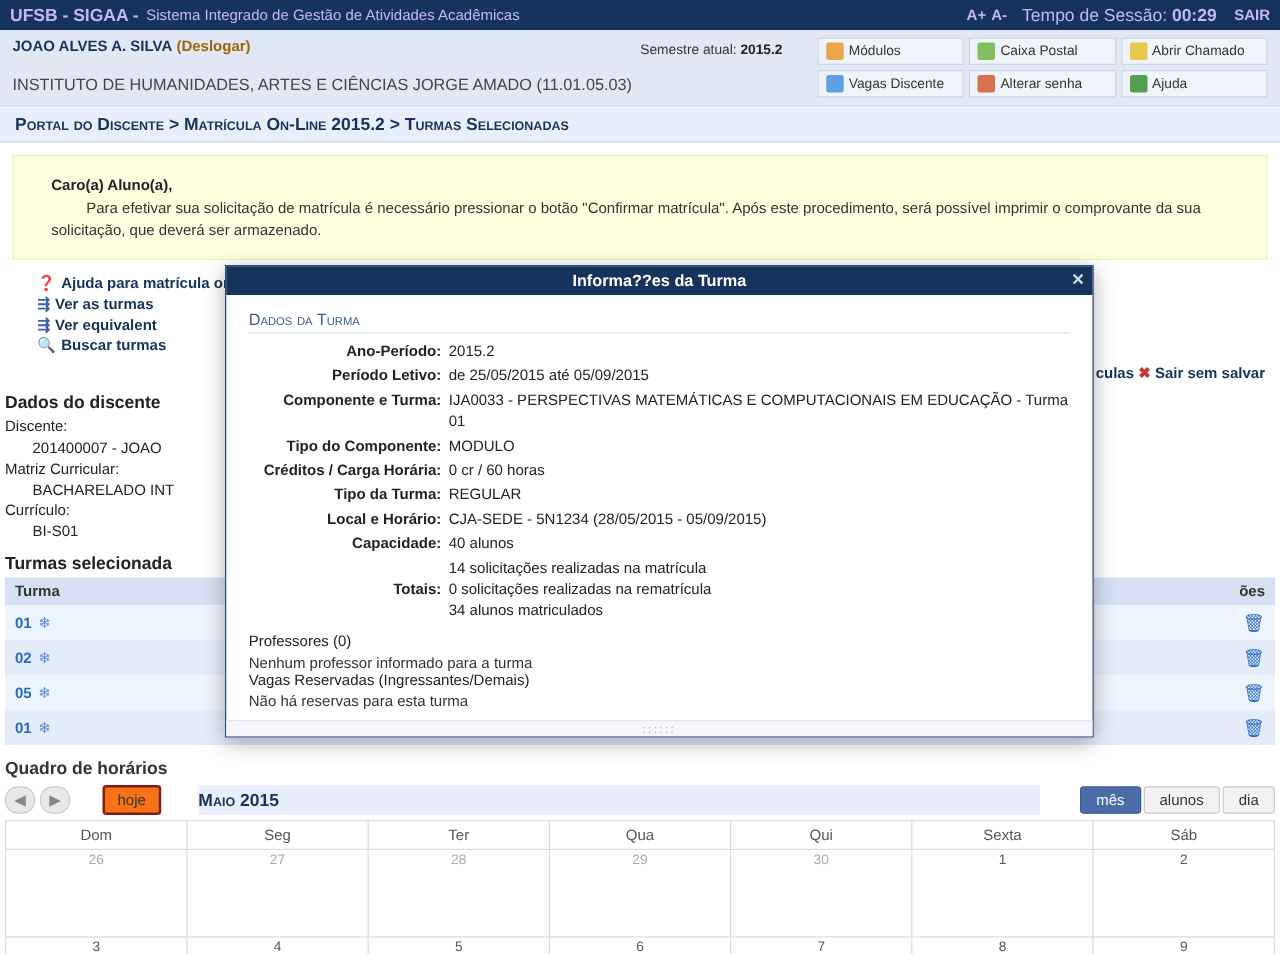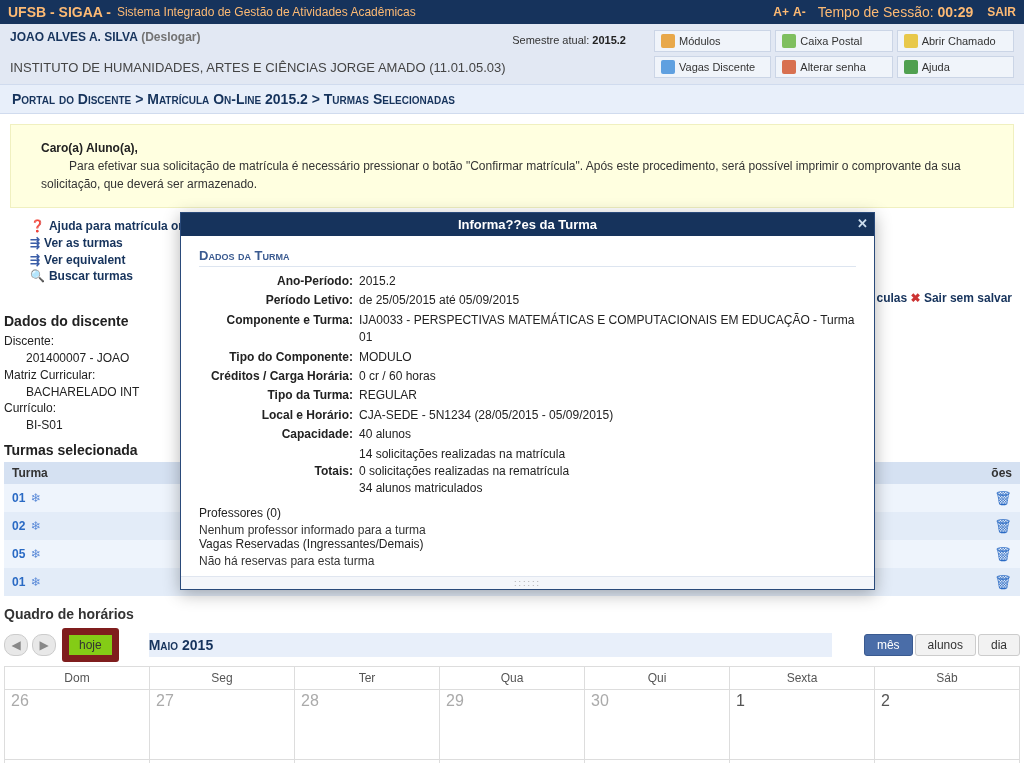--- a/index.html
+++ b/index.html
@@ -1,27 +1,27 @@
 <!DOCTYPE html>
 <html><head>
 <meta charset="utf-8">
 <style>
 * { box-sizing: border-box; margin: 0; padding: 0; }
 body { font-family: Verdana, Arial, sans-serif; font-size: 12px; background: #fff; color: #333; }
-.topbar { background: #16335c; color: #fdba74; display: flex; align-items: center; padding: 2px 8px; height: 24px; }
+.topbar { background: #16335c; color: #c4b5fd; display: flex; align-items: center; padding: 2px 8px; height: 24px; }
 .topbar .brand { font-weight: bold; font-size: 14px; }
 .topbar .brand-sub { font-size: 12px; margin-left: 6px; }
 .topbar .spacer { flex: 1; }
 .topbar .font-btn { font-weight: bold; margin: 0 2px; cursor: pointer; }
 .topbar .session { font-size: 14px; margin: 6px 10px; }
 .topbar .logout { font-weight: bold; cursor: pointer; margin-left: 4px; }
 .userbar { background: #e2e8f3; padding: 6px 10px; display: flex; }
 .userbar .left { flex: 1; }
 .userbar .username { color: #16335c; font-weight: bold; font-size: 12px; }
-.userbar .logoff { color: #737373; font-weight: bold; cursor: pointer; }
+.userbar .logoff { color: #a16207; font-weight: bold; cursor: pointer; }
 .userbar .dept { color: #444; font-size: 13px; margin-top: 16px; }
 .userbar .semester { color: #333; font-size: 11px; margin-top: 2px; }
 .userbar .semester b { color: #222; }
 .menu-grid { display: grid; grid-template-columns: repeat(3, 1fr); gap: 4px; width: 360px; margin-left: 10px; }
 .menu-item { background: #f0f4fa; border: 1px solid #cbd5e6; padding: 3px 6px; display: flex; align-items: center; cursor: pointer; font-size: 11px; color: #333; }
 .menu-item .mi-icon { width: 14px; height: 14px; margin-right: 4px; display:inline-block; border-radius: 2px; }
 .mi-modulos { background: #e8a84a; }
 .mi-caixa { background: #7fbf5f; }
 .mi-chamado { background: #e8c84a; }
 .mi-menu { background: #5fa0e0; }
@@ -42,35 +42,35 @@
 .turmas-table th { background: #d5e1f2; color: #333; font-size: 12px; padding: 4px 8px; text-align: left; }
 .turmas-table td { padding: 6px 8px; font-size: 12px; }
 .turmas-table tr.odd { background: #eef4fc; }
 .turmas-table tr.even { background: #e3ecf8; }
 .turmas-table .tnum { color: #2a6ac4; font-weight: bold; }
 .turmas-table .star { color: #5a8ad8; margin-left: 2px; }
 .turmas-table .trash { color: #2a6ac4; cursor: pointer; font-size: 14px; text-align: right; }
 .sched-title { font-weight: bold; font-size: 14px; margin: 10px 4px 6px; }
 .cal-controls { display: flex; align-items: center; margin: 4px; }
 .cal-controls .nav-btn { background: #e8e8e8; border: 1px solid #ccc; width: 24px; height: 22px; border-radius: 10px; color: #888; cursor: pointer; font-size: 12px; display: flex; align-items:center; justify-content:center; margin-right: 4px; }
-.cal-controls .today-btn { background: #84cc16; border: 7px solid #7f1d1d; padding: 3px 10px; border-radius: 3px; cursor: pointer; margin-left: 2px; }
+.cal-controls .today-btn { background: #f97316; border: 2px solid #7f1d1d; padding: 3px 10px; border-radius: 3px; cursor: pointer; margin-left: 22px; }
 .cal-controls .month-label { flex: 1; color: #16335c; font-weight: bold; font-size: 14px; font-variant: small-caps; background: #e8effa; padding: 4px 0; margin: 0 30px; }
 .cal-controls .view-btns { display: flex; }
 .cal-controls .view-btn { background: #f2f2f2; border: 1px solid #ccc; padding: 3px 12px; cursor: pointer; border-radius: 3px; margin-left: 2px; }
 .cal-controls .view-btn.active { background: #4a6da8; color: #fff; border-color: #3a5a90; }
 .calendar { width: calc(100% - 8px); margin: 4px; border-collapse: collapse; table-layout: fixed; }
 .calendar th { background: #fff; border: 1px solid #ddd; padding: 4px; font-weight: normal; color: #555; font-size: 12px; }
-.calendar td { border: 1px solid #ddd; height: 70px; vertical-align: top; text-align: left; padding: 2px 6px; color: #aaa; font-size: 16px; }
+.calendar td { border: 1px solid #ddd; height: 70px; vertical-align: top; text-align: center; padding: 2px 6px; color: #aaa; font-size: 11px; }
 .calendar td.current { color: #555; }
 .overlay { position: fixed; top: 0; left: 0; right: 0; bottom: 0; pointer-events: none; }
 .modal { position: absolute; left: 180px; top: 212px; width: 695px; background: #fff; border: 1px solid #2a4a7a; box-shadow: 0 4px 16px rgba(0,0,0,0.3); pointer-events: auto; }
 .modal-title { background: #16335c; color: #fff; text-align: center; font-weight: bold; font-size: 13px; padding: 4px; position: relative; }
 .modal-close { position: absolute; right: 6px; top: 3px; color: #cde; cursor: pointer; font-size: 13px; }
 .modal-body { padding: 12px 18px 8px; }
-.modal-section { color: #3a5a90; font-weight: bold; font-variant: small-caps; font-size: 13px; border-bottom: 1px solid #dde5f0; padding-bottom: 3px; margin-bottom: 6px; }
+.modal-section { color: #3a5a90; font-weight: normal; font-variant: small-caps; font-size: 13px; border-bottom: 1px solid #dde5f0; padding-bottom: 3px; margin-bottom: 6px; }
 .field-row { display: flex; margin: 2px 0; font-size: 12px; line-height: 1.45; }
 .field-row .flabel { width: 160px; text-align: right; font-weight: bold; color: #222; padding-right: 6px; }
 .field-row .fval { flex: 1; color: #222; }
 .bottom-cols { display: flex; margin-top: 8px; font-size: 12px; flex-direction: column; }
 .bottom-cols .col { flex: 1; }
 .bottom-cols .col-title { color: #222; margin-bottom: 3px; }
 .modal-resize { text-align: center; color: #aaa; font-size: 9px; padding: 1px; background: #f4f6fa; border-top: 1px solid #e0e6f0; letter-spacing: 2px; }
 </style>
 </head>
 <body>

